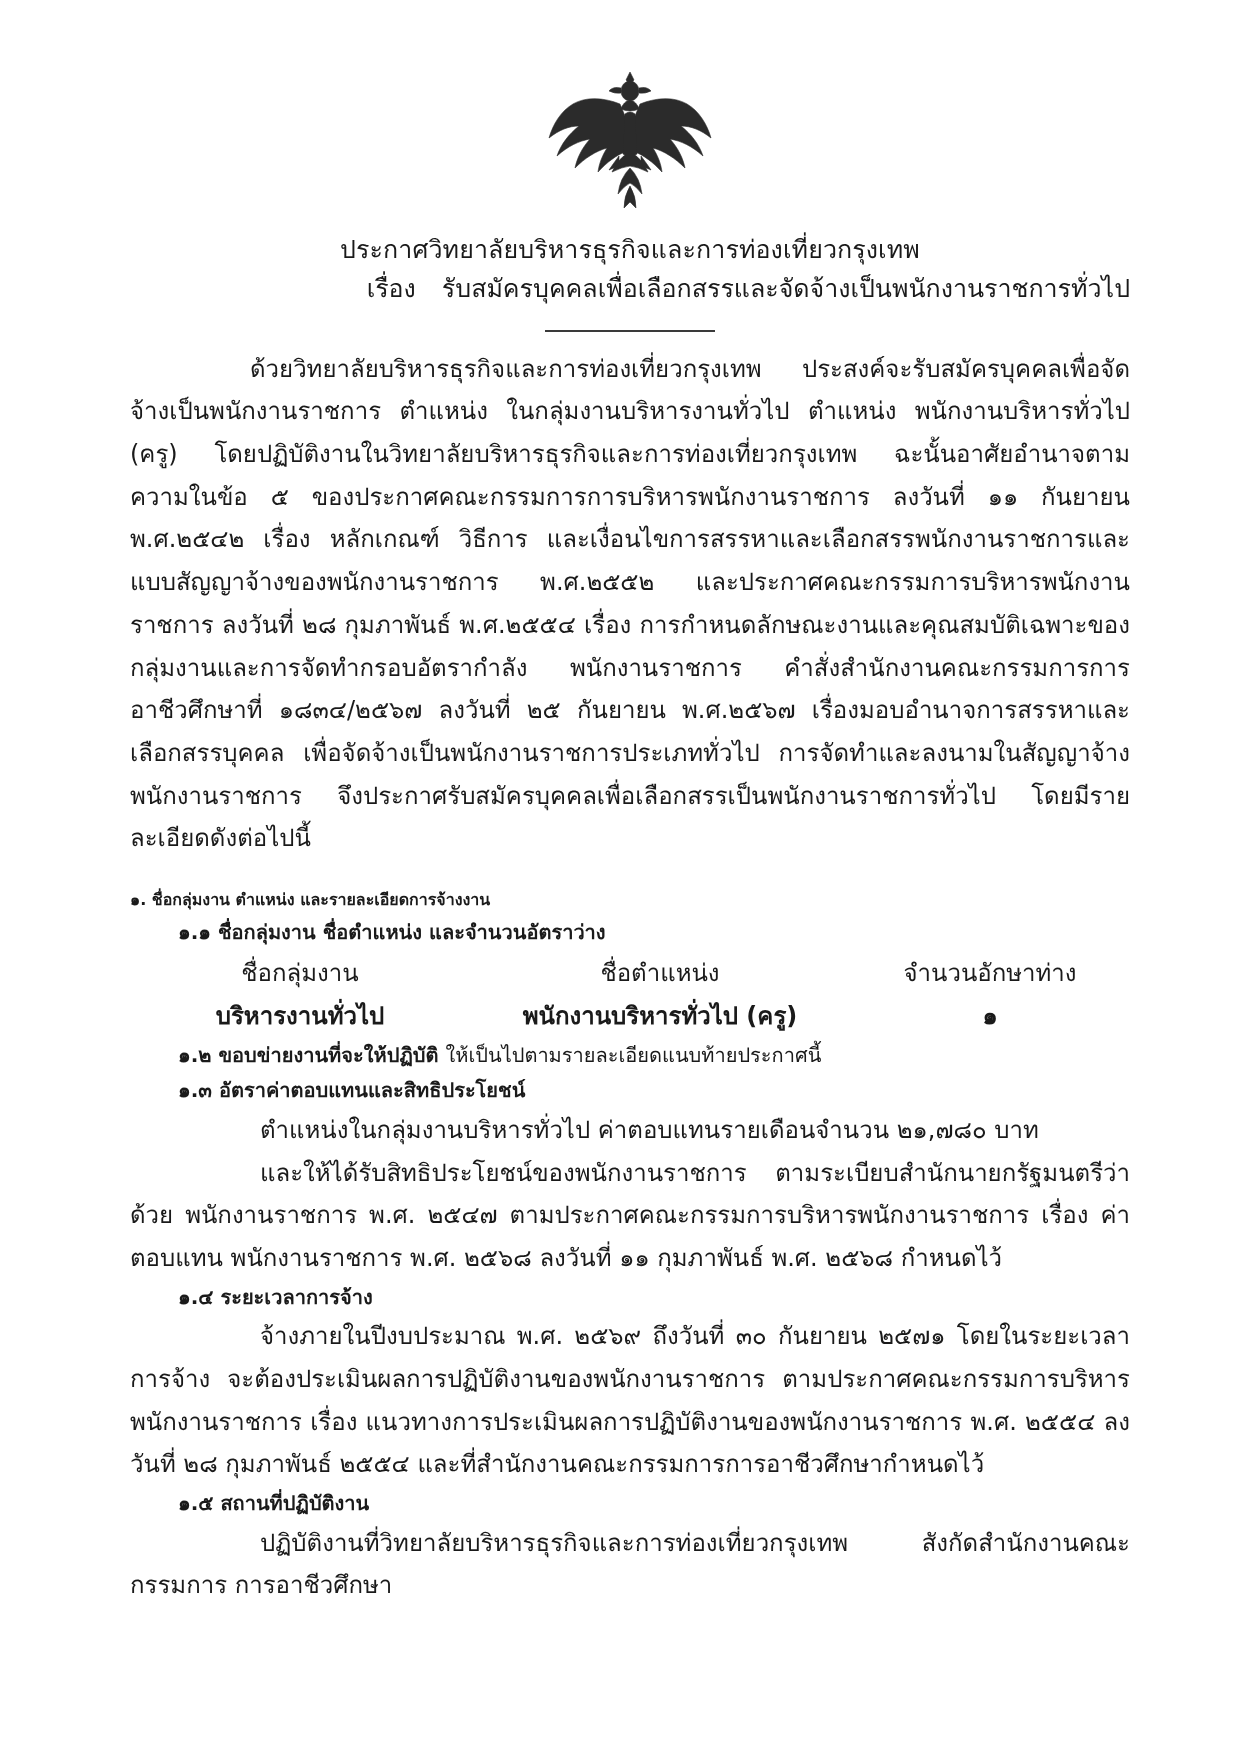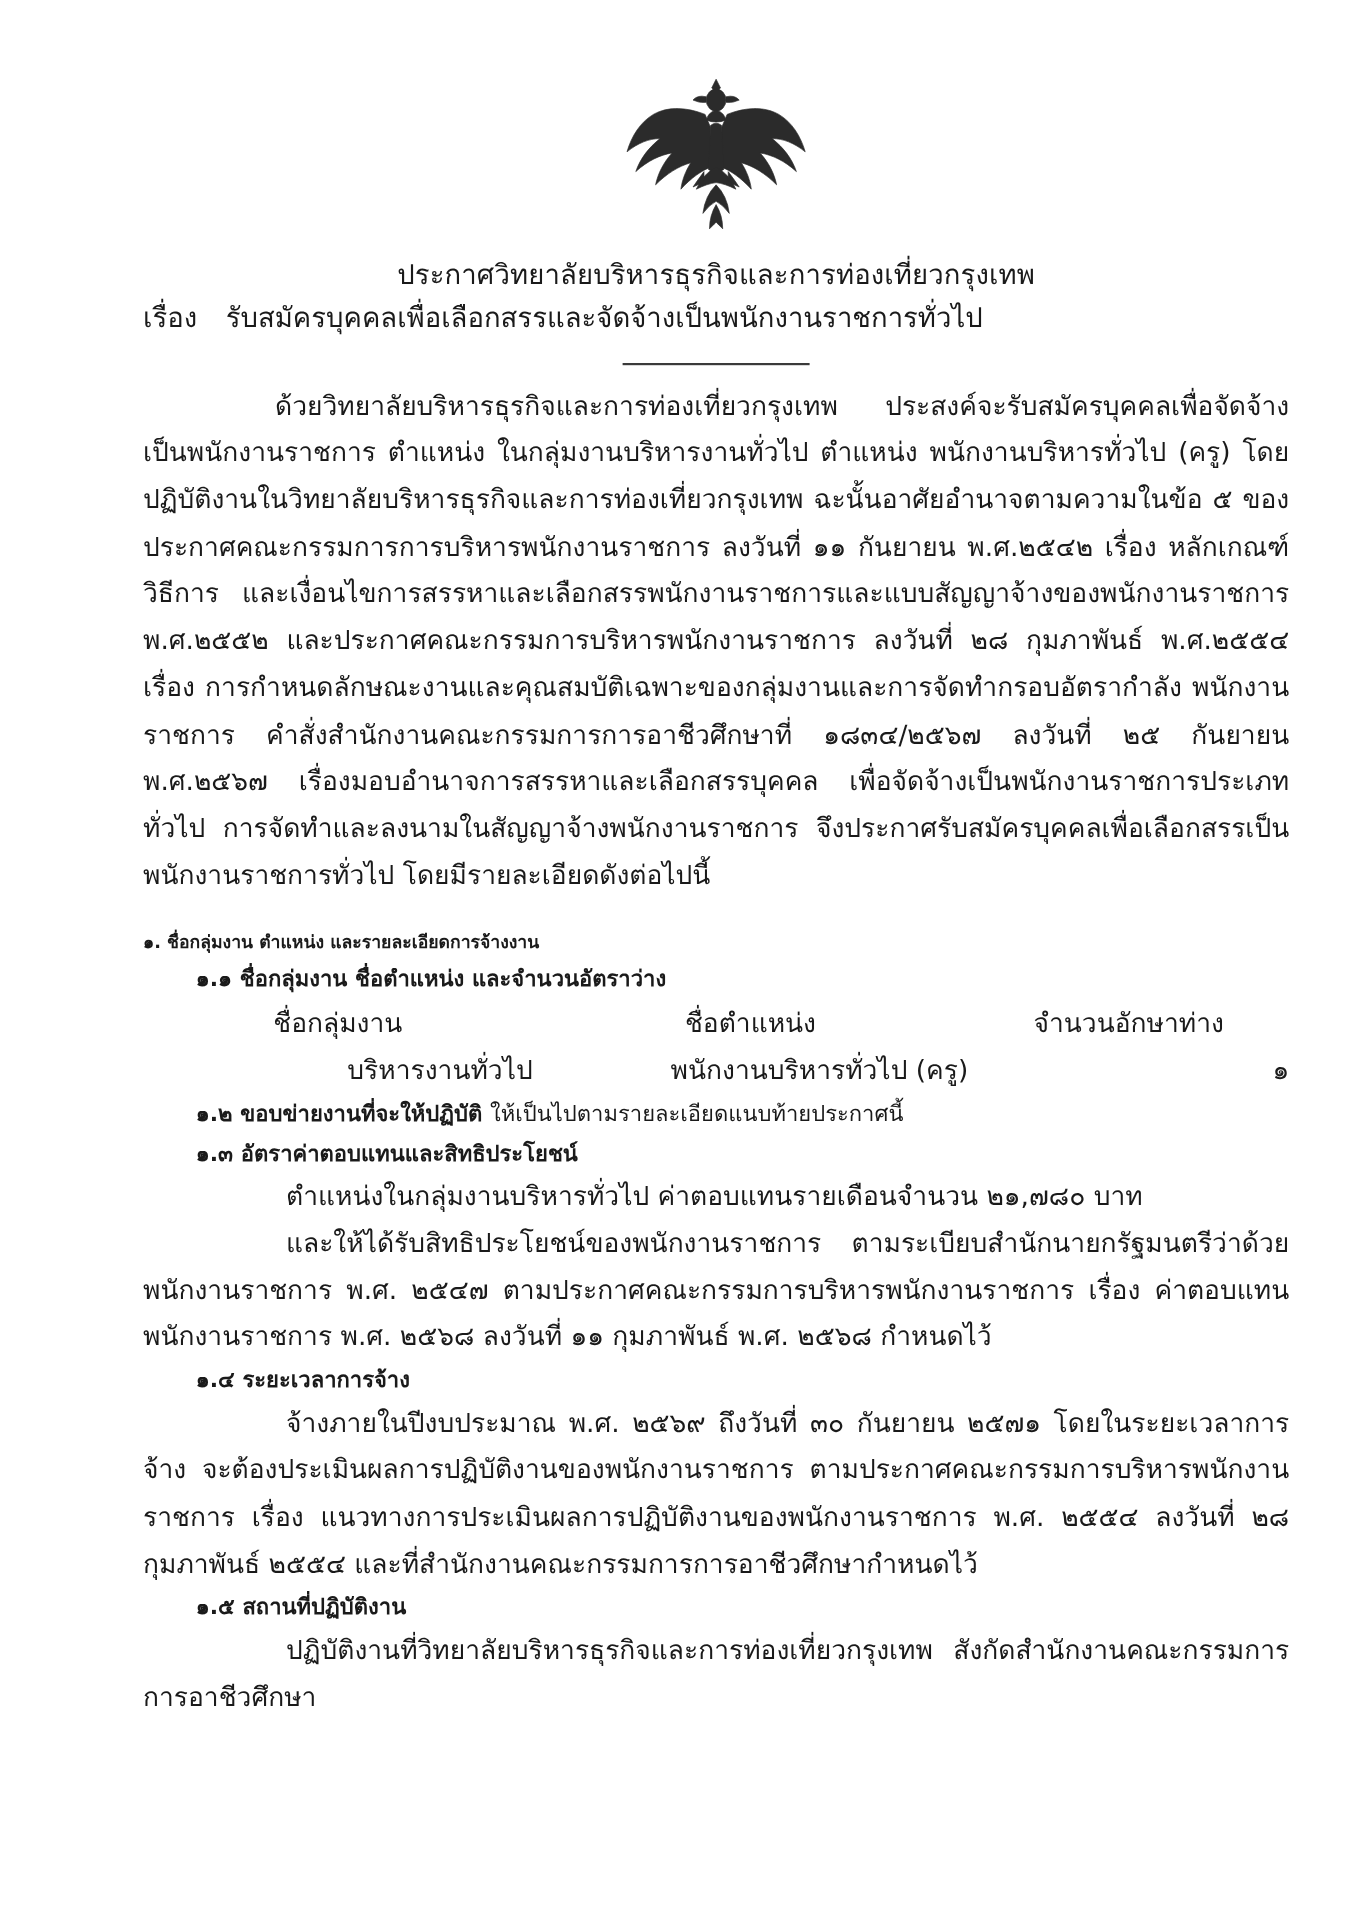--- a/index.html
+++ b/index.html
@@ -10,21 +10,21 @@
     background: #ffffff;
     font-family: "DejaVu Sans", "Liberation Sans", sans-serif;
     color: #1a1a1a;
     position: relative;
     overflow: hidden;
   }
 
   .page {
     width: 1238px;
     height: 1450px;
-    padding: 40px 66px 0 130px;
+    padding: 40px 108px 0 130px;
     position: relative;
   }
 
   
   .emblem-wrap {
     display: flex;
     justify-content: center;
     align-items: flex-end;
     height: 160px;
     margin-top: 14px;
@@ -34,21 +34,21 @@
   
   .doc-title {
     text-align: center;
     font-size: 25px;
     line-height: 1.45;
     letter-spacing: .1px;
     margin-top: 18px;
     font-weight: 400;
   }
   .doc-subtitle {
-    text-align: left;
+    text-align: right;
     font-size: 25px;
     line-height: 1.45;
     margin-top: 3px;
     font-weight: 400;
   }
   .doc-subtitle .lead { margin-right: 26px; }
 
   .rule-wrap {
     display: flex;
     justify-content: center;
@@ -106,24 +106,24 @@
     margin: 2px 0 0 0;
     font-size: 24px;
   }
   .job-table th {
     font-weight: 400;
     line-height: 1.78;
     padding: 0;
     text-align: center;
   }
   .job-table td {
-    font-weight: 400;
+    font-weight: 700;
     line-height: 1.78;
     padding: 0;
-    text-align: right;
+    text-align: center;
   }
   .col-group { width: 34%; }
   .col-position { width: 38%; }
   .col-count { width: 28%; }
 </style>
 </head>
 <body>
 
 <div class="page">
 

